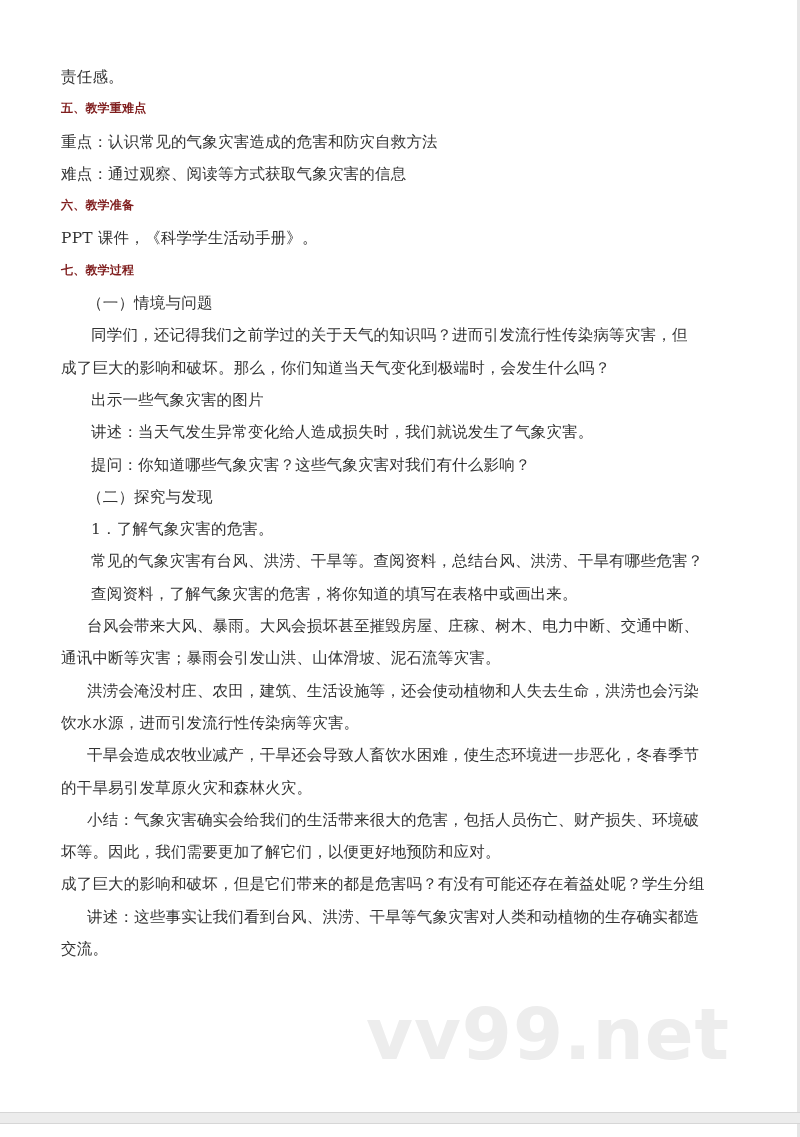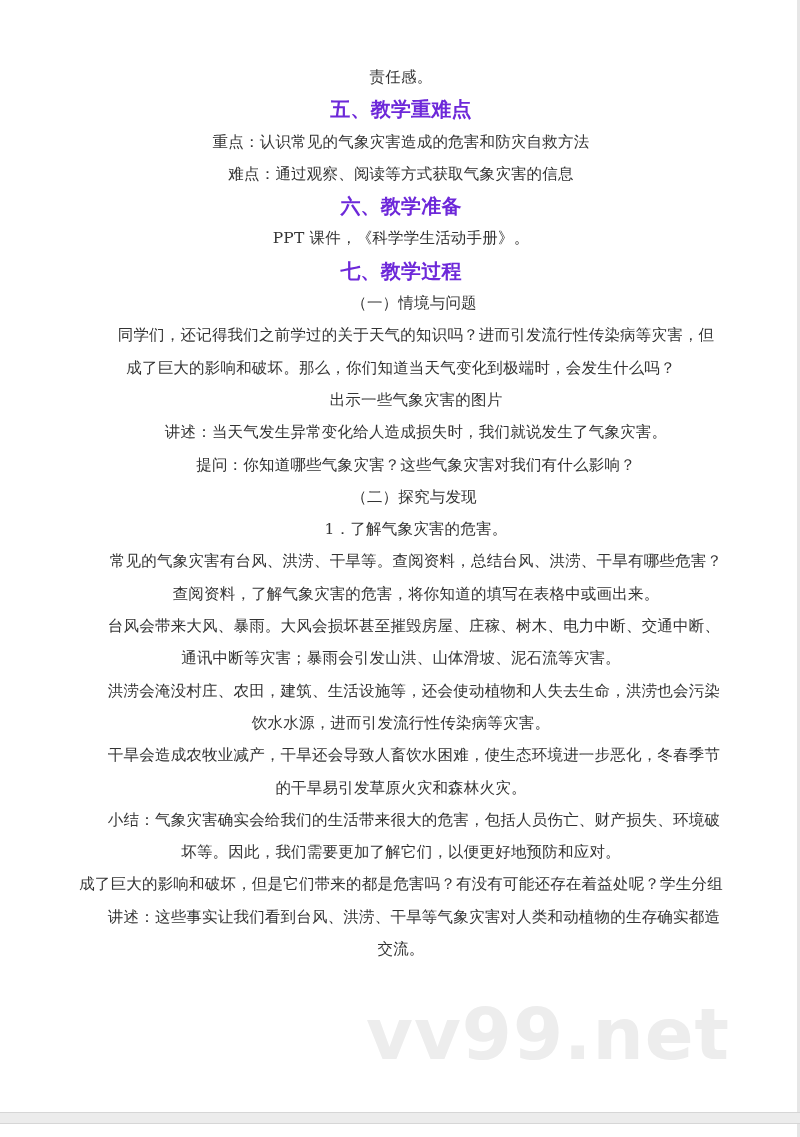--- a/index.html
+++ b/index.html
@@ -8,27 +8,27 @@
       background: #ffffff;
       font-family: "DejaVu Serif", "Liberation Serif", serif;
       color: #333333;
     }
     .page {
       position: absolute; left: 0; top: 0; width: 797px; height: 1112px;
       background: #ffffff;
       border-right: 3px solid #e6e6e6;
     }
     .content {
-      position: absolute; left: 61px; top: 61px; width: 680px; text-align: center;
+      position: absolute; left: 61px; top: 61px; width: 680px;
     }
     .line {
       font-size: 15.5px; line-height: 32.3px; height: 32.3px;
       white-space: nowrap; letter-spacing: 0.2px;
     }
-    .heading { font-weight: bold; color: #6d28d9; font-family: Liberation Sans, sans-serif; font-size: 20px; }
+    .heading { font-weight: bold; color: #7f1d1d; font-family: Liberation Mono, monospace; font-size: 12px; }
     .indent { padding-left: 30px; }
     .indent-s { padding-left: 26px; }
     .watermark {
       position: absolute; left: 366px; top: 998px;
       font-family: "DejaVu Sans", "Liberation Sans", sans-serif;
       font-weight: bold; font-size: 72px; color: #ededed;
       letter-spacing: 1px; line-height: 1;
     }
     .separator {
       position: absolute; left: 0; top: 1112px; width: 800px; height: 12px;

